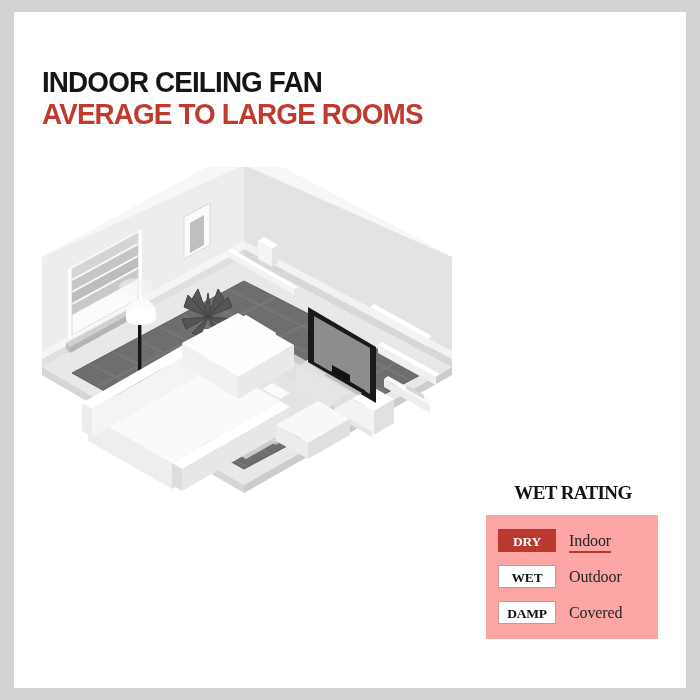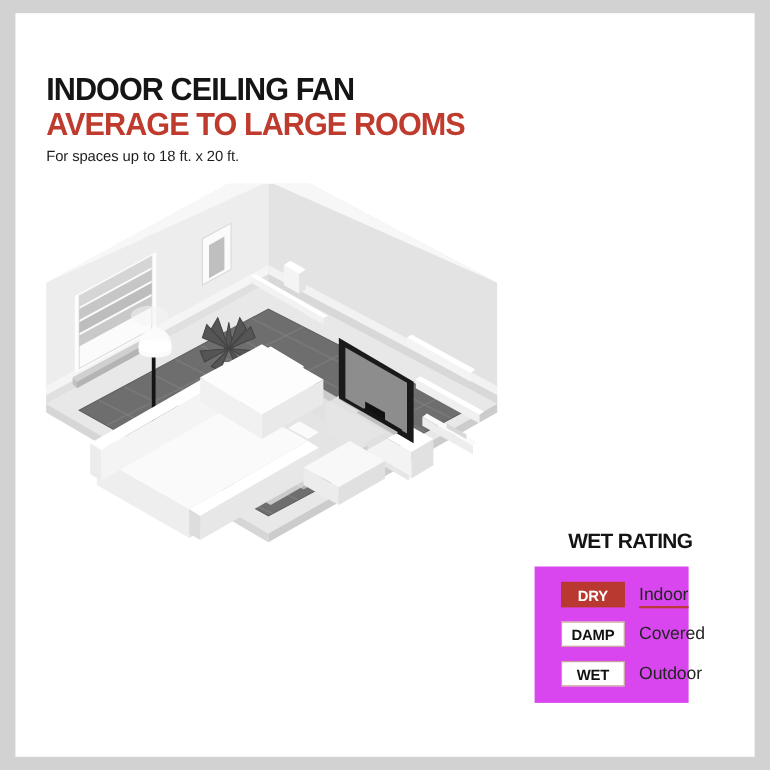--- a/index.html
+++ b/index.html
@@ -76,36 +76,37 @@
     height: 430px;
   }
   .room-wrap svg { display: block; width: 430px; height: 430px; }
 
   
   .legend {
     position: absolute;
     left: 458px;
     top: 470px;
     width: 200px;
+    font-family: Liberation Serif, serif;
   }
   .legend-title {
     font-size: 19px;
     font-weight: bold;
     color: #141414;
     letter-spacing: -0.6px;
     text-align: center;
     width: 186px;
     margin-left: 8px;
   }
   .legend-panel {
     margin-top: 11px;
     margin-left: 14px;
-    width: 140px;
-    background: #d946ef;
-    padding: 13px 0 14px 12px;
+    width: 172px;
+    background: #fca5a5;
+    padding: 13px 0 14px 0;
     box-sizing: border-box;
   }
   .legend-row {
     display: flex;
     align-items: center;
     height: 25px;
     margin-bottom: 11px;
     padding-left: 12px;
   }
   .legend-row:last-child { margin-bottom: 0; }
@@ -163,21 +164,20 @@
 <body>
 
 <div id="page">
   <div class="canvas">
 
     <div class="watermark"></div>
 
     <div class="headings">
       <div class="title-main">INDOOR CEILING FAN</div>
       <div class="title-sub">AVERAGE TO LARGE ROOMS</div>
-      <div class="title-note">For spaces up to 18 ft. x 20 ft.</div>
     </div>
 
     <div class="room-wrap">
       <svg viewBox="0 0 430 430" xmlns="http://www.w3.org/2000/svg">
         <defs>
           <pattern id="tiles" width="42" height="24" patternUnits="userSpaceOnUse" patternTransform="matrix(1,0.5,-1,0.5,0,0)">
             <rect width="42" height="24" fill="#6e6e6e"></rect>
             <rect width="42" height="24" fill="none" stroke="#7d7d7d" stroke-width="1.2"></rect>
           </pattern>
         </defs>
@@ -340,26 +340,26 @@
     <div class="legend">
       <div class="legend-title">WET RATING</div>
       <div class="legend-panel">
 
         <div class="legend-row">
           <div class="badge filled">DRY</div>
           <div class="legend-label active">Indoor</div>
         </div>
 
         <div class="legend-row">
+          <div class="badge outline">WET</div>
+          <div class="legend-label">Outdoor</div>
+        </div>
+
+        <div class="legend-row">
           <div class="badge outline">DAMP</div>
           <div class="legend-label">Covered</div>
         </div>
 
-        <div class="legend-row">
-          <div class="badge outline">WET</div>
-          <div class="legend-label">Outdoor</div>
-        </div>
-
       </div>
     </div>
 
   </div>
 </div>
 
 </body></html>

